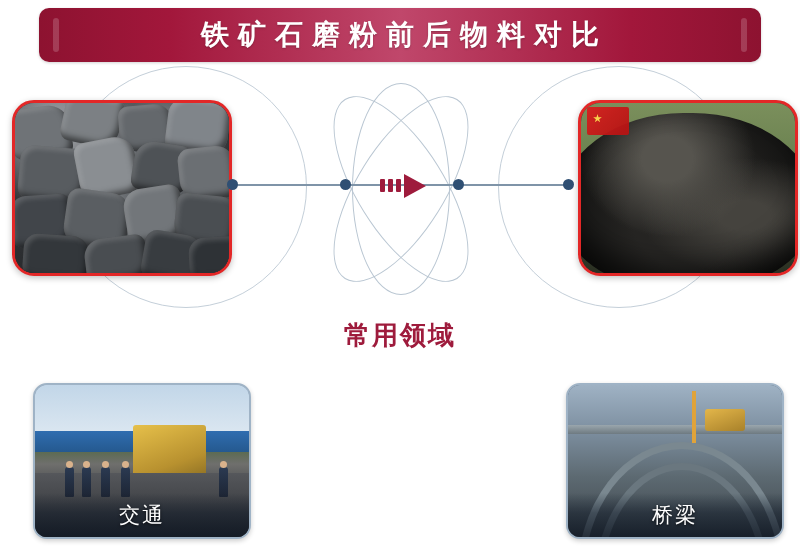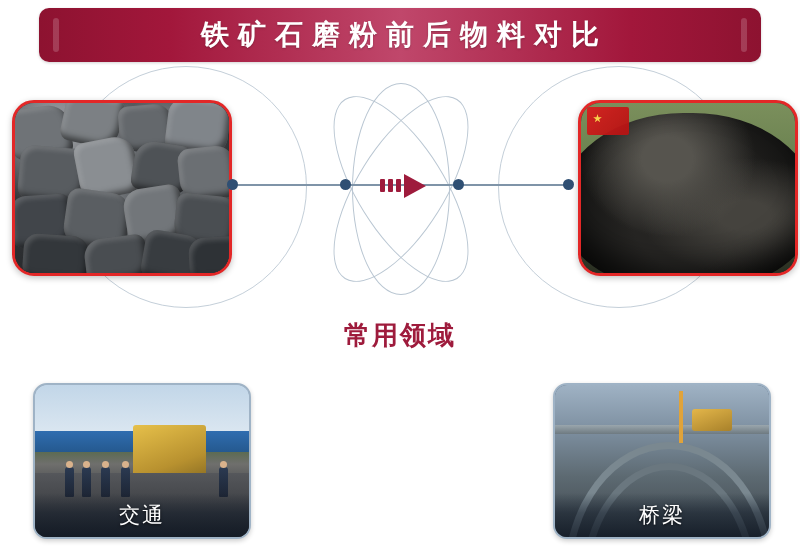--- a/index.html
+++ b/index.html
@@ -246,21 +246,21 @@
     height: 152px;
     top: 0;
     border-radius: 14px;
     border: 2px solid #9fb3c6;
     overflow: hidden;
     box-shadow: 0 2px 5px rgba(0,0,0,0.2);
     background: #56677a;
   }
   .card.c1 { left: 33px; }
   .card.c2 { left: 293px; }
-  .card.c3 { left: 553px; }
+  .card.c3 { left: 566px; }
 
   .card-photo { position: absolute; inset: 0; }
 
   
   .scene-road {
     background: linear-gradient(180deg, #b9cfe4 0%, #c9dcea 26%, #7f8e6a 34%, #5c6b52 44%, #6f6f6d 52%, #3f4146 72%, #2b2d31 100%);
   }
   .scene-road .sky-band {
     position: absolute; left:0; top:0; width:100%; height:32%;
     background: linear-gradient(180deg,#c2d6e8 0%, #dbe7f1 100%);

